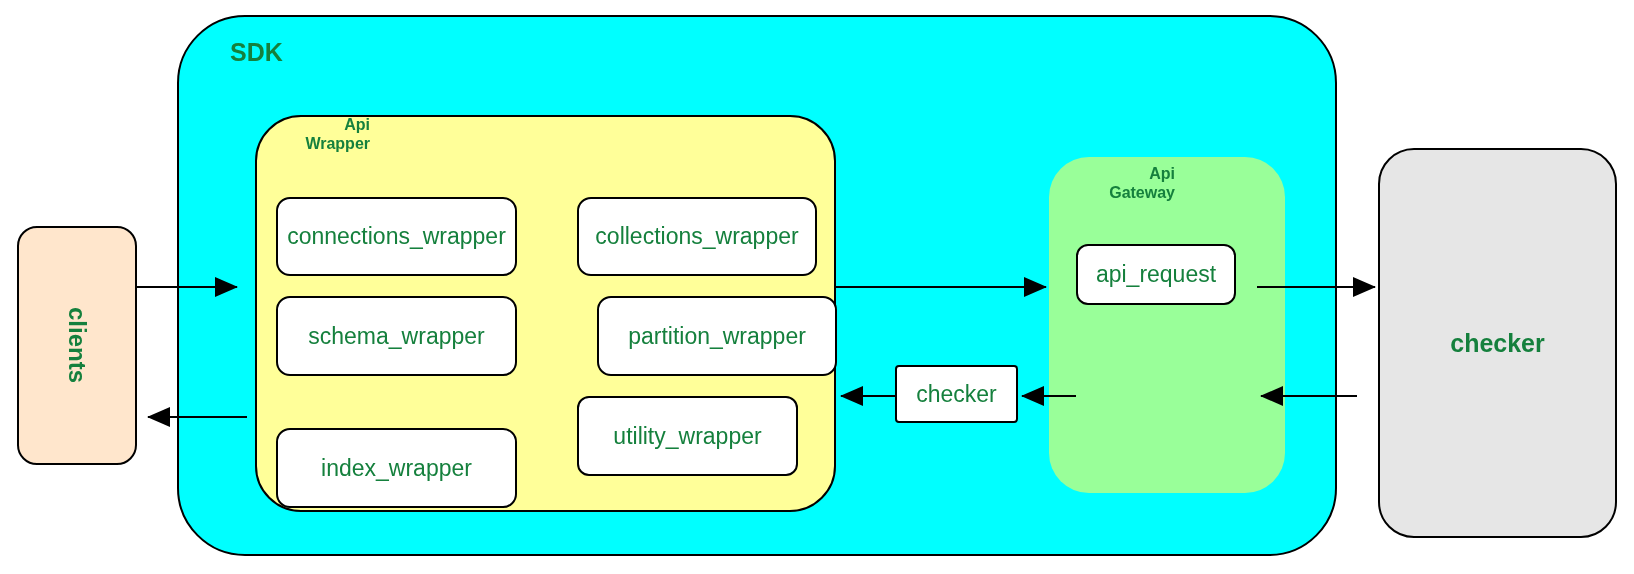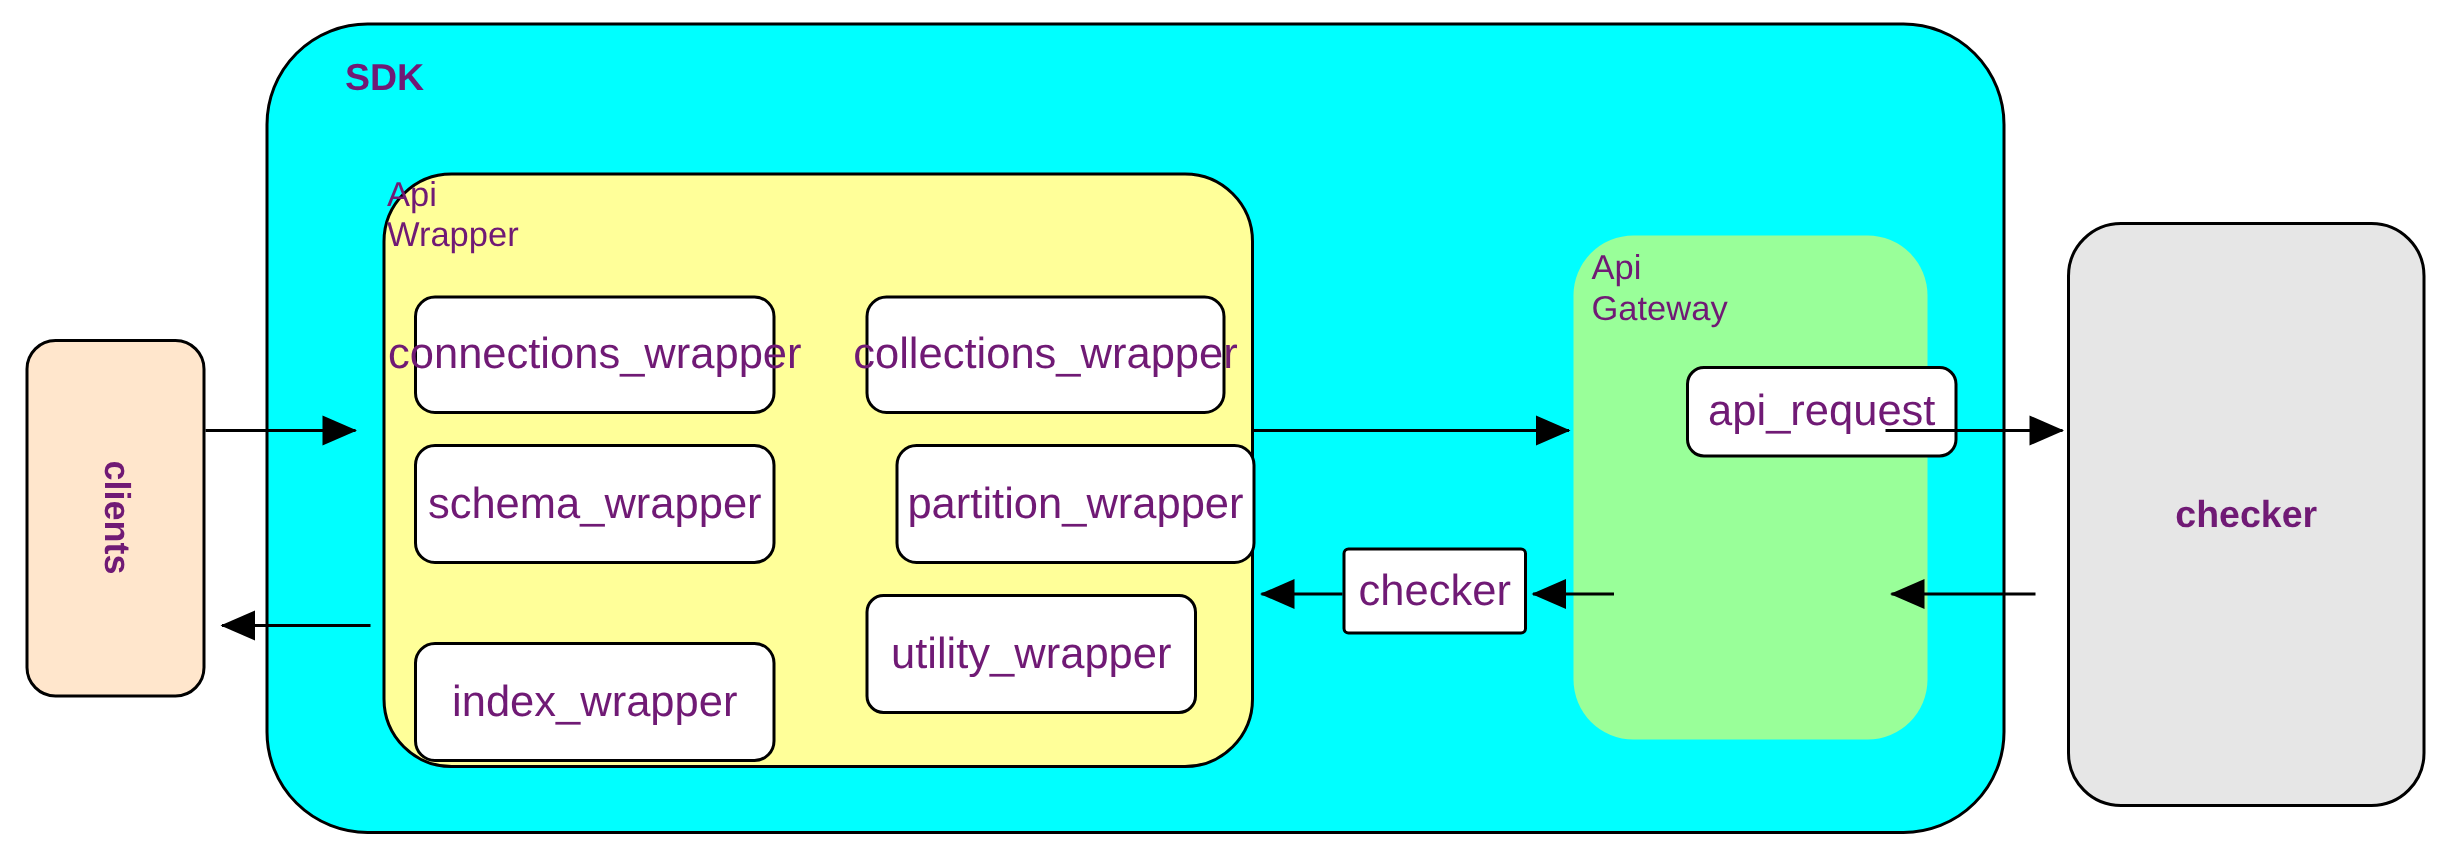--- a/index.html
+++ b/index.html
@@ -7,28 +7,28 @@
     --wrapper-fill:#FFFF99;
     --gateway-fill:#99FF99;
     --clients-fill:#FFE6CC;
     --milvus-fill:#E6E6E6;
     --node-fill:#FFFFFF;
     --stroke:#000000;
   }
   html,body{margin:0;padding:0;background:#fff;}
   #canvas{
     position:relative;width:1634px;height:574px;background:#fff;overflow:hidden;
-    font-family:"Liberation Sans", sans-serif;color:#701a75;
+    font-family:"Liberation Sans", sans-serif;color:#15803d;
   }
   .abs{position:absolute;box-sizing:border-box;}
-  .container-label{font-weight:normal;font-size:23px;line-height:1.16;white-space:pre-line;text-align:left;}
+  .container-label{font-weight:bold;font-size:16px;line-height:1.16;white-space:pre-line;text-align:right;}
   .node{
     background:var(--node-fill);border:2px solid var(--stroke);
     display:flex;align-items:center;justify-content:center;
-    font-size:29px;white-space:nowrap;
+    font-size:23px;white-space:nowrap;
   }
   
   .sdk{left:177px;top:15px;width:1160px;height:541px;background:var(--sdk-fill);
        border:2px solid var(--stroke);border-radius:68px;}
   .sdk-label{left:230px;top:38px;font-weight:bold;font-size:25px;}
   .clients{left:17px;top:226px;width:120px;height:239px;background:var(--clients-fill);
        border:2px solid var(--stroke);border-radius:20px;
        display:flex;align-items:center;justify-content:center;}
   .clients-label{writing-mode:vertical-rl;text-orientation:mixed;font-weight:bold;font-size:24px;}
   .api-wrapper{left:255px;top:115px;width:581px;height:397px;background:var(--wrapper-fill);
@@ -41,21 +41,21 @@
        border:2px solid var(--stroke);border-radius:36px;
        display:flex;align-items:center;justify-content:center;font-weight:bold;font-size:25px;}
   
   .n-connections{left:276px;top:197px;width:241px;height:79px;border-radius:14px;}
   .n-collections{left:577px;top:197px;width:240px;height:79px;border-radius:14px;}
   .n-schema{left:276px;top:296px;width:241px;height:80px;border-radius:14px;}
   .n-partition{left:577px;top:296px;width:240px;height:80px;border-radius:14px;margin-left:20px;}
   .n-index{left:276px;top:396px;width:241px;height:80px;border-radius:14px;margin-top:32px;}
   .n-utility{left:577px;top:396px;width:221px;height:80px;border-radius:12px;}
   .n-checker{left:895px;top:365px;width:123px;height:58px;border-radius:4px;}
-  .n-request{left:1076px;top:244px;width:181px;height:61px;border-radius:12px;margin-left:48px;}
+  .n-request{left:1076px;top:244px;width:160px;height:61px;border-radius:12px;}
   .n-response{left:1076px;top:367px;width:181px;height:60px;border-radius:12px;}
   .arrows{left:0;top:0;width:1634px;height:574px;pointer-events:none;}
 </style>
 </head>
 <body>
 
 <div id="canvas">
 
   <div class="abs sdk"></div>
   <div class="abs sdk-label">SDK</div>

